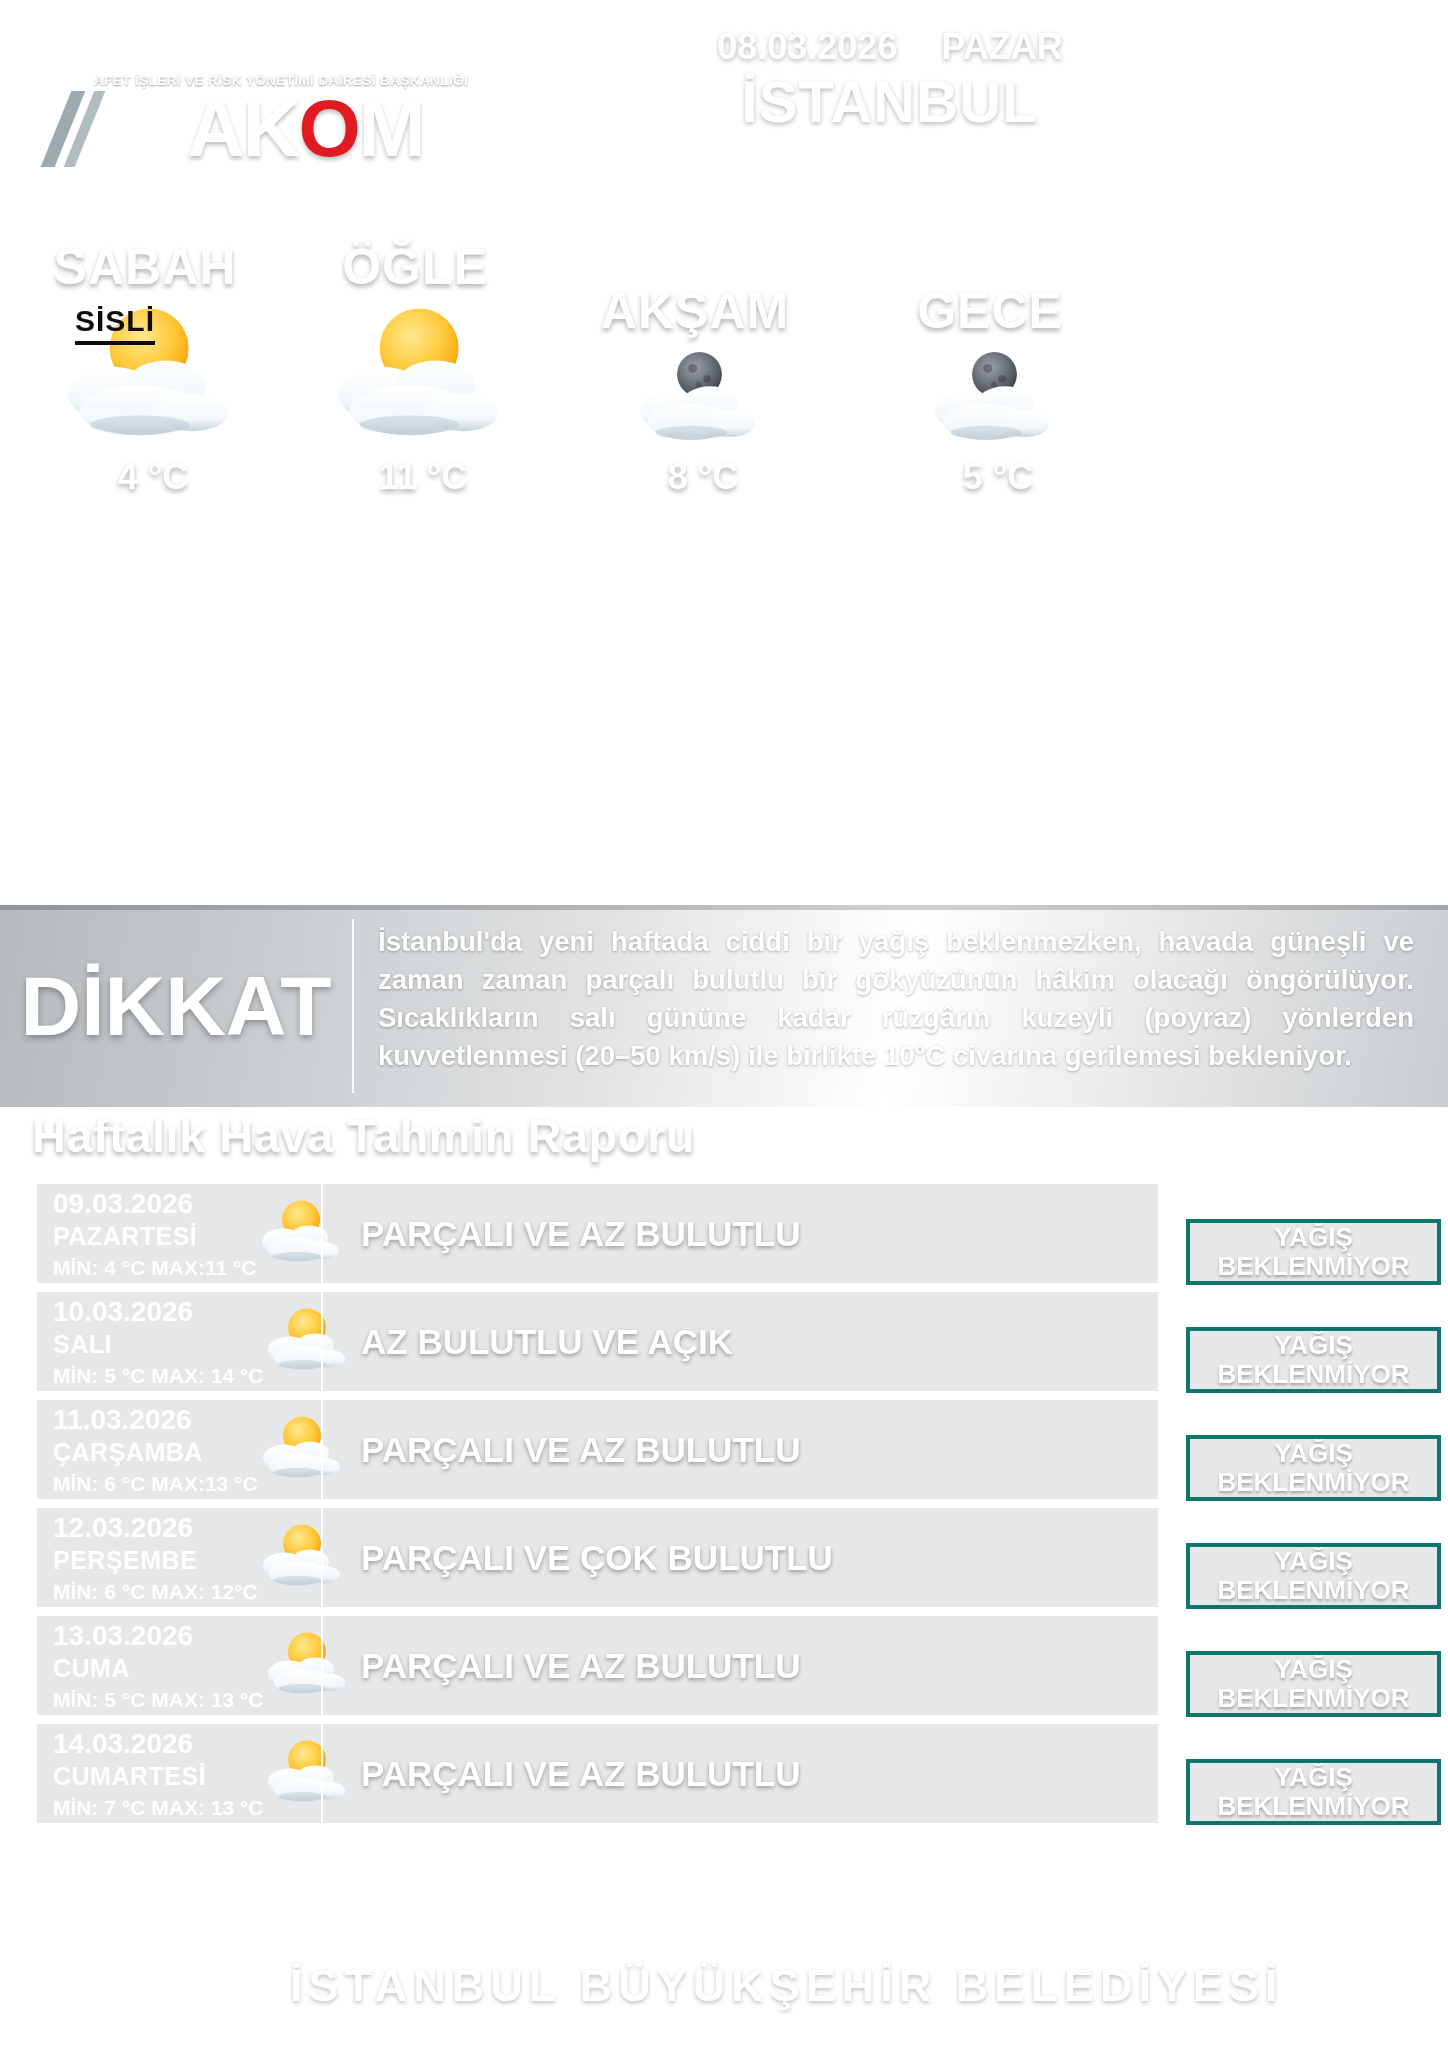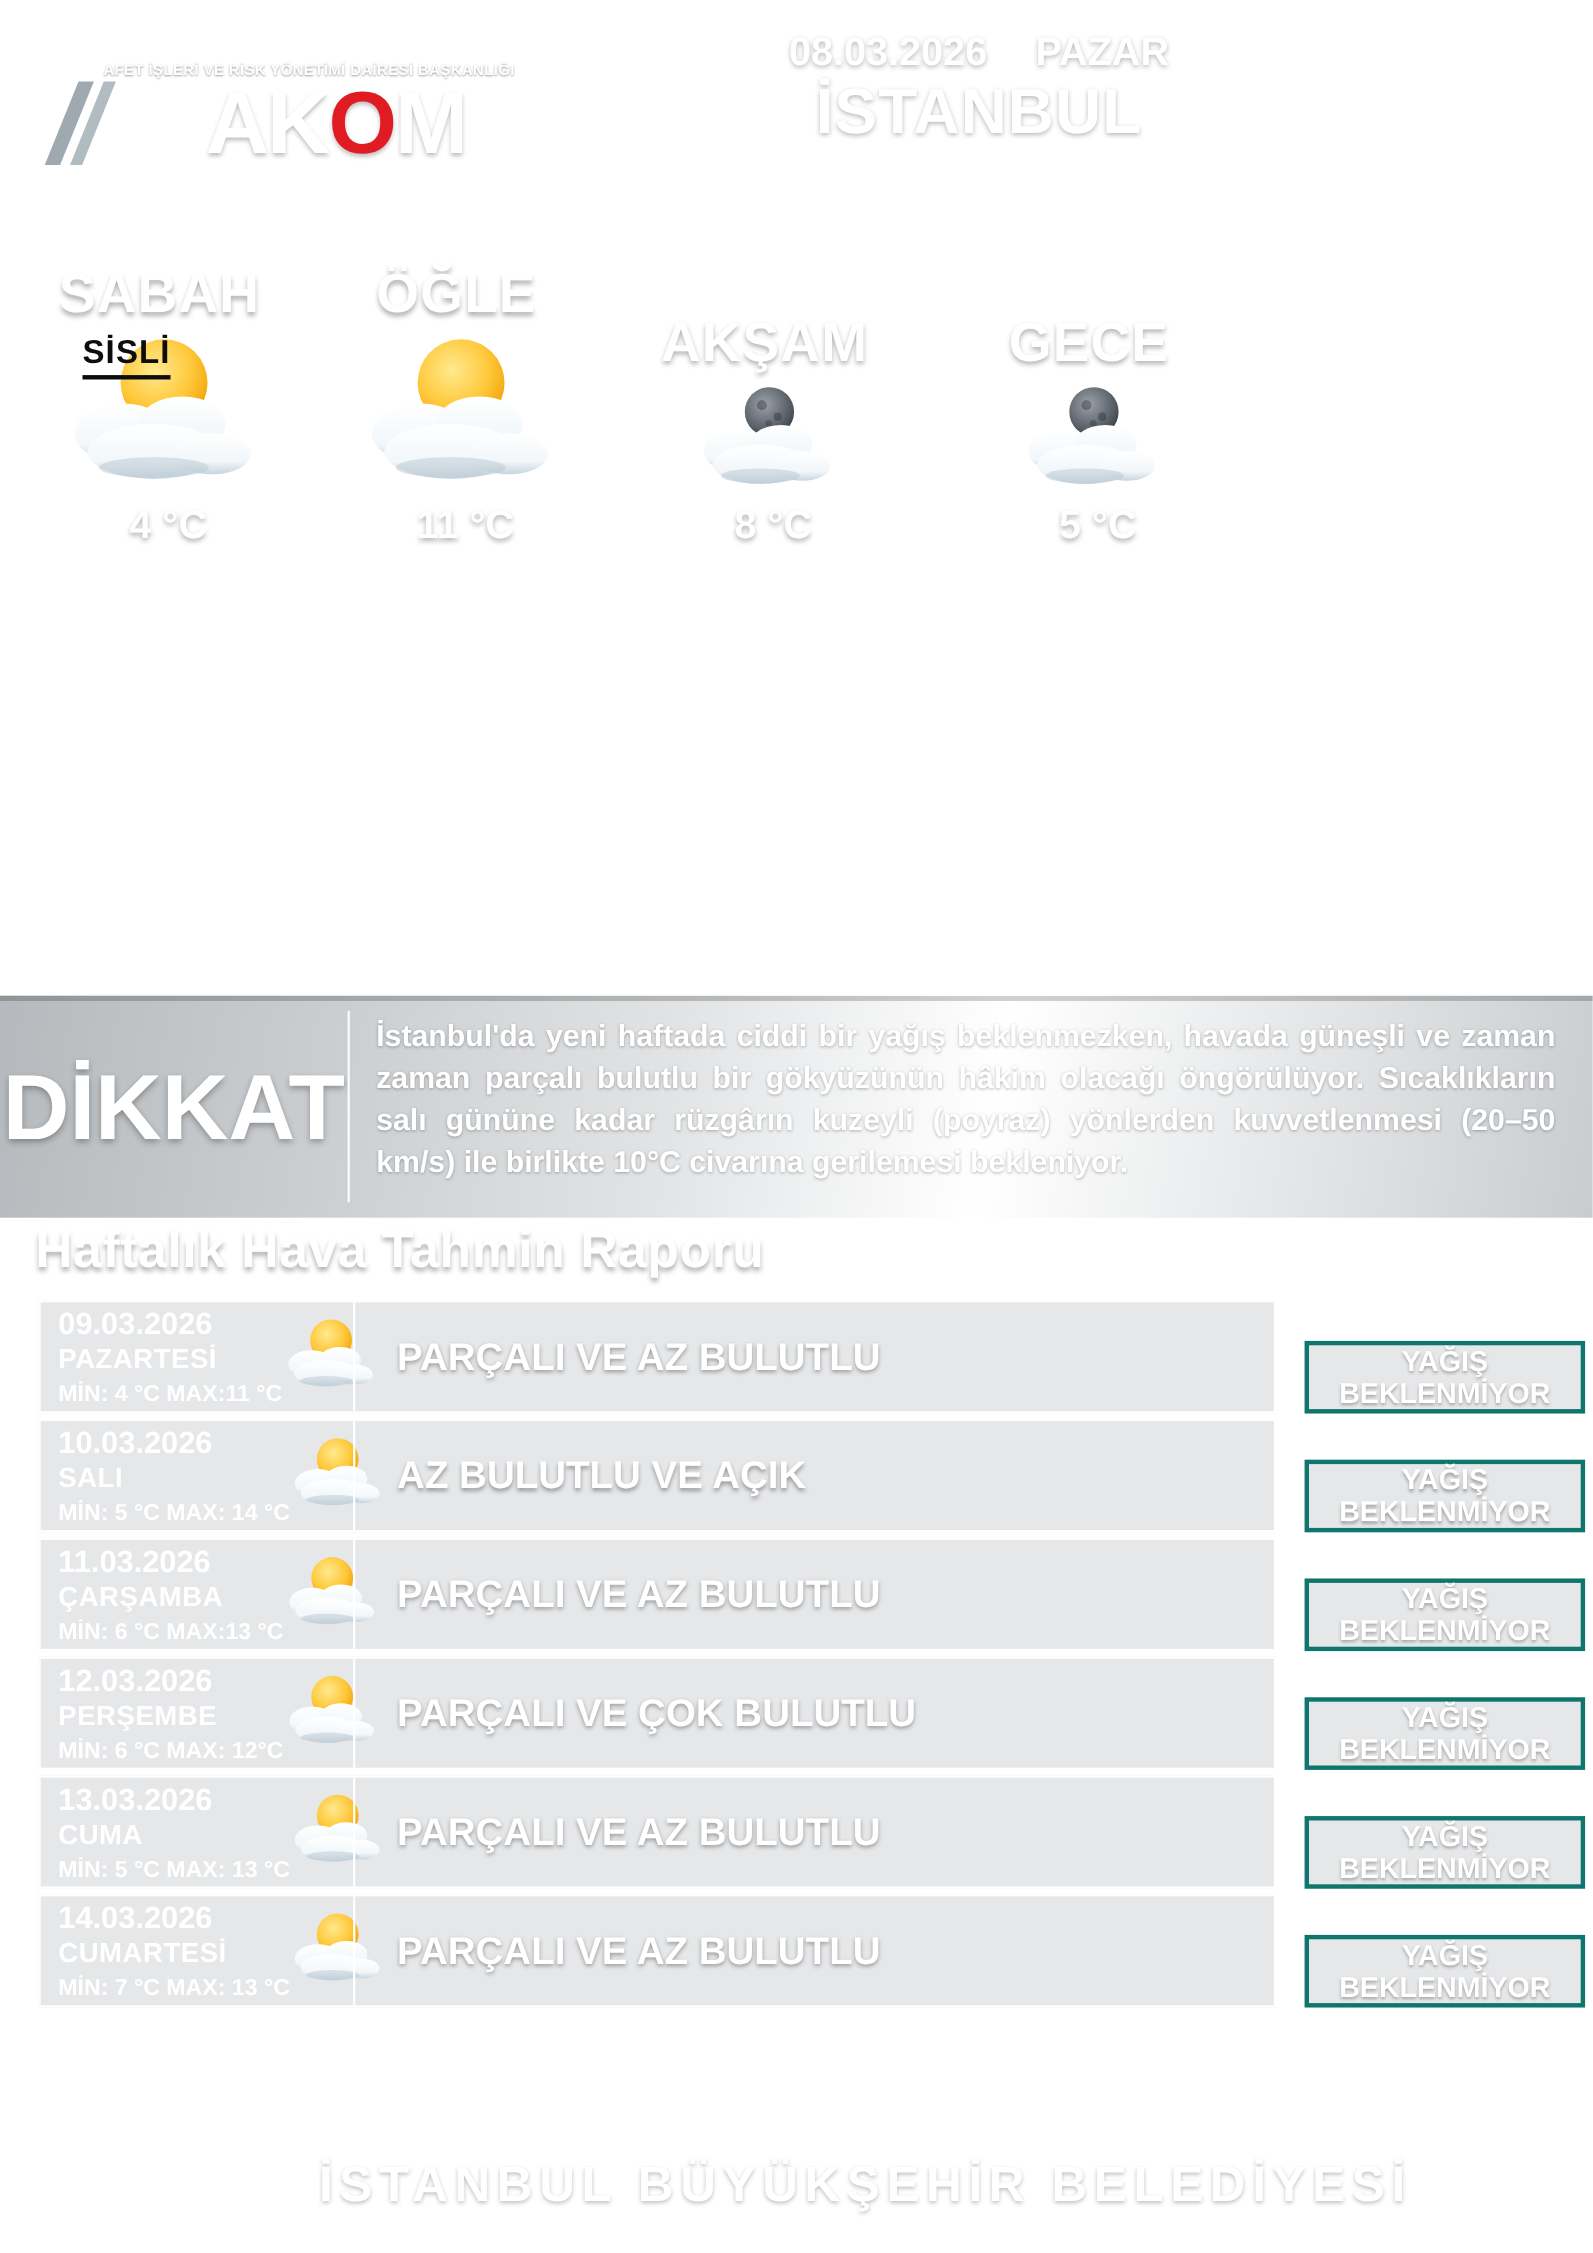--- a/index.html
+++ b/index.html
@@ -11,21 +11,21 @@
       #47606f 34%, #3e5869 44%, #3b5873 52%,
       #33608c 62%, #2b6ba6 72%, #2b79bc 86%, #2472b4 100%);
   }
   .sheen{position:absolute; left:0; top:0; width:1448px; height:1000px; pointer-events:none;
     background:linear-gradient(100deg, rgba(255,255,255,0) 42%, rgba(255,255,255,0.05) 55%, rgba(255,255,255,0) 68%);}
   .txtshadow{text-shadow:0 2px 5px rgba(0,0,0,0.28);}
 
   
   .akom{position:absolute; left:52px; top:56px; width:420px;}
   .agency{font-size:13.5px; font-weight:700; letter-spacing:0.4px; text-align:center; width:336px; margin-left:42px;
-    text-shadow:0 1px 2px rgba(0,0,0,0.4); white-space:nowrap;}
+    text-shadow:0 1px 2px rgba(0,0,0,0.4); white-space:nowrap;margin-top:17px;}
   .akom-row{display:flex; align-items:center; margin-top:3px;}
   .stripes{display:flex; gap:9px; transform:skewX(-22deg); margin:0 4px;}
   .stripes i{display:block; width:8px; height:76px; background:#fff; opacity:.96;}
   .stripes.left i:nth-child(1){background:#9aa7ad; width:14px;}
   .stripes.left i:nth-child(2){background:#aeb9be; width:11px;}
   .akom-text{font-size:80px; font-weight:800; letter-spacing:-2px; line-height:0.95; margin:0 8px;
     text-shadow:0 3px 4px rgba(0,0,0,0.25); display:flex;}
   .akom-o{color:#e11b22;}
   .hdr-right{position:absolute; left:690px; top:26px; width:400px; text-align:center;}
   .hdr-date-row{display:flex; justify-content:center; gap:44px; font-size:36px; font-weight:700;}
@@ -60,21 +60,21 @@
   .col-hum{padding-left:26px; gap:22px;}
   .col-wind{padding-left:14px; gap:16px;}
   .col-prec{padding-left:6px; gap:14px;}
   .col-sea{padding-left:12px; gap:16px;}
   .gap26{height:26px;}
 
   
   .dikkat{position:absolute; top:905px; left:0; width:1448px; height:202px; display:flex;
     background:linear-gradient(100deg, rgba(10,24,36,0.30) 0%, rgba(10,24,36,0.12) 42%,
       rgba(255,255,255,0.10) 62%, rgba(10,24,36,0.22) 100%);}
-  .d-title{width:316px; display:flex; align-items:center; justify-content:center;
+  .d-title{width:352px; display:flex; align-items:center; justify-content:center;
     font-size:84px; font-weight:800; letter-spacing:0px; text-shadow:0 3px 6px rgba(0,0,0,0.3);}
   .d-sep{width:2px; background:rgba(255,255,255,0.92); margin:14px 0;}
   .d-text{flex:1; padding:18px 34px 0 24px; font-size:27.5px; line-height:38px; font-weight:600;
     text-align:justify; text-shadow:0 1px 3px rgba(0,0,0,0.3);}
 
   
   .wtitle{position:absolute; top:1108px; left:32px; font-size:47px; font-weight:700; letter-spacing:0.5px;
     text-shadow:0 3px 5px rgba(0,0,0,0.3);}
   .wtable{position:absolute; top:1182px; left:35px; width:1408px; display:flex; flex-direction:column; gap:5px;}
   .wrow{display:flex; gap:26px; height:103px;}

